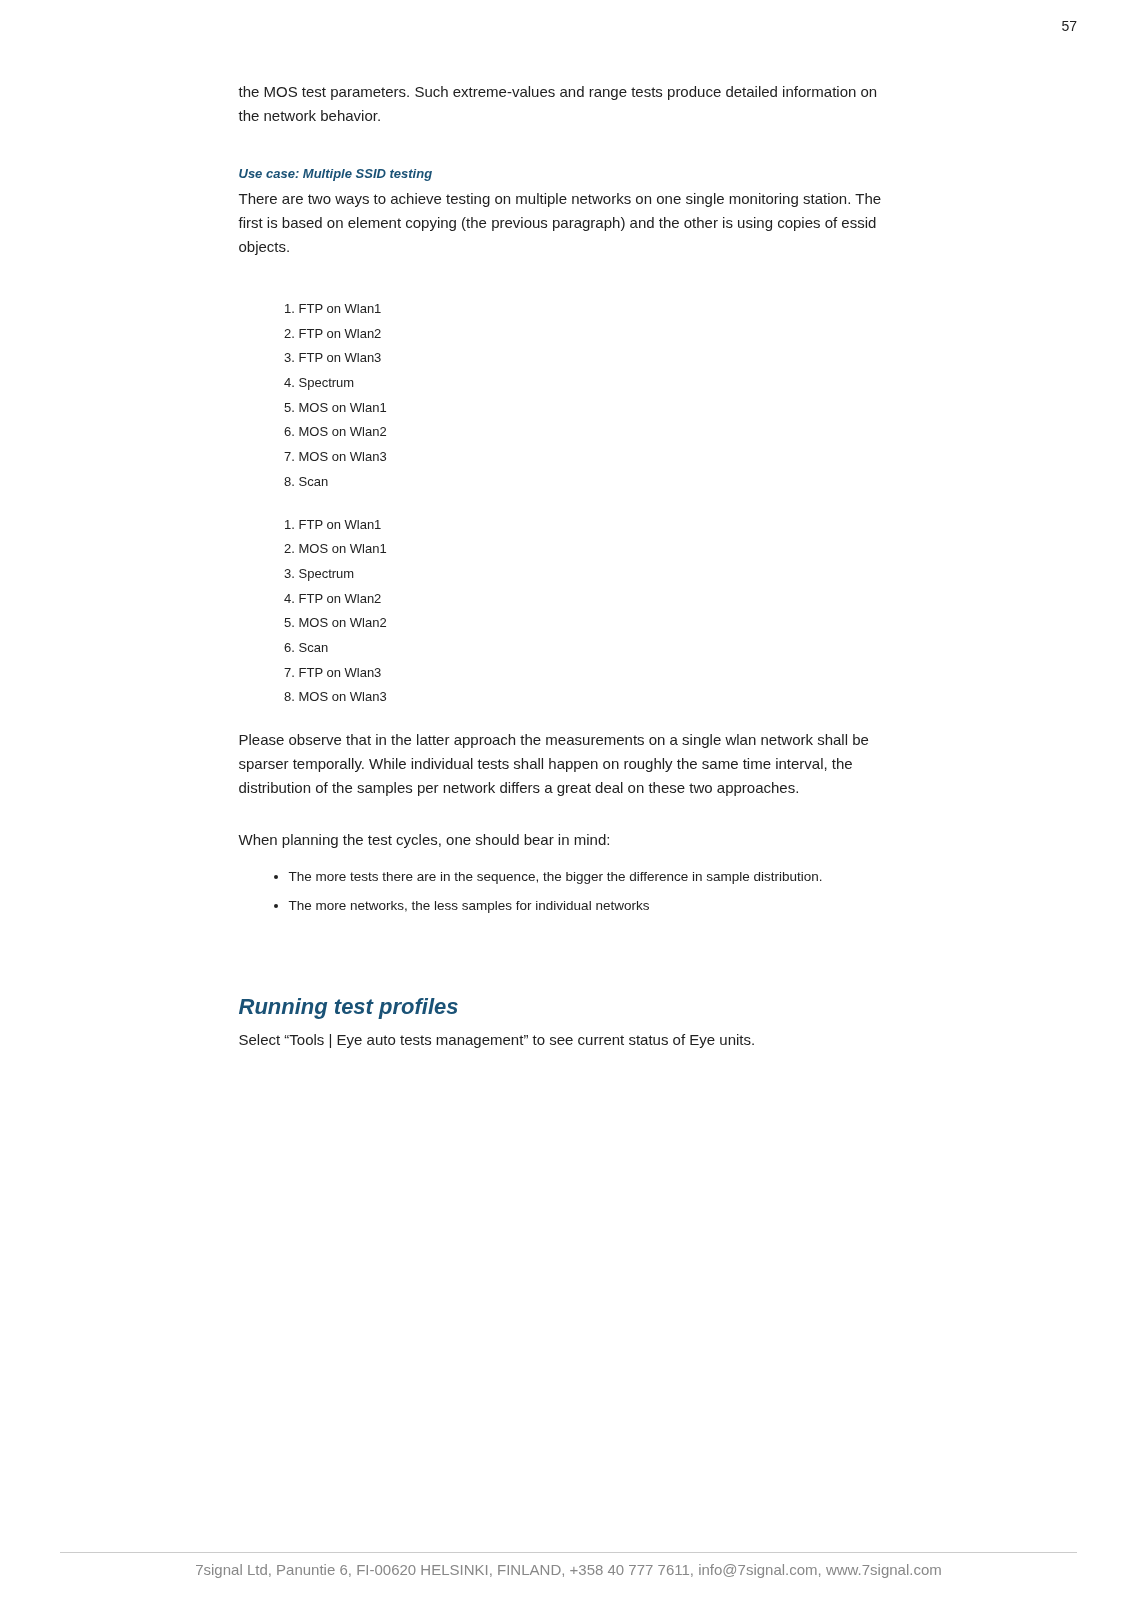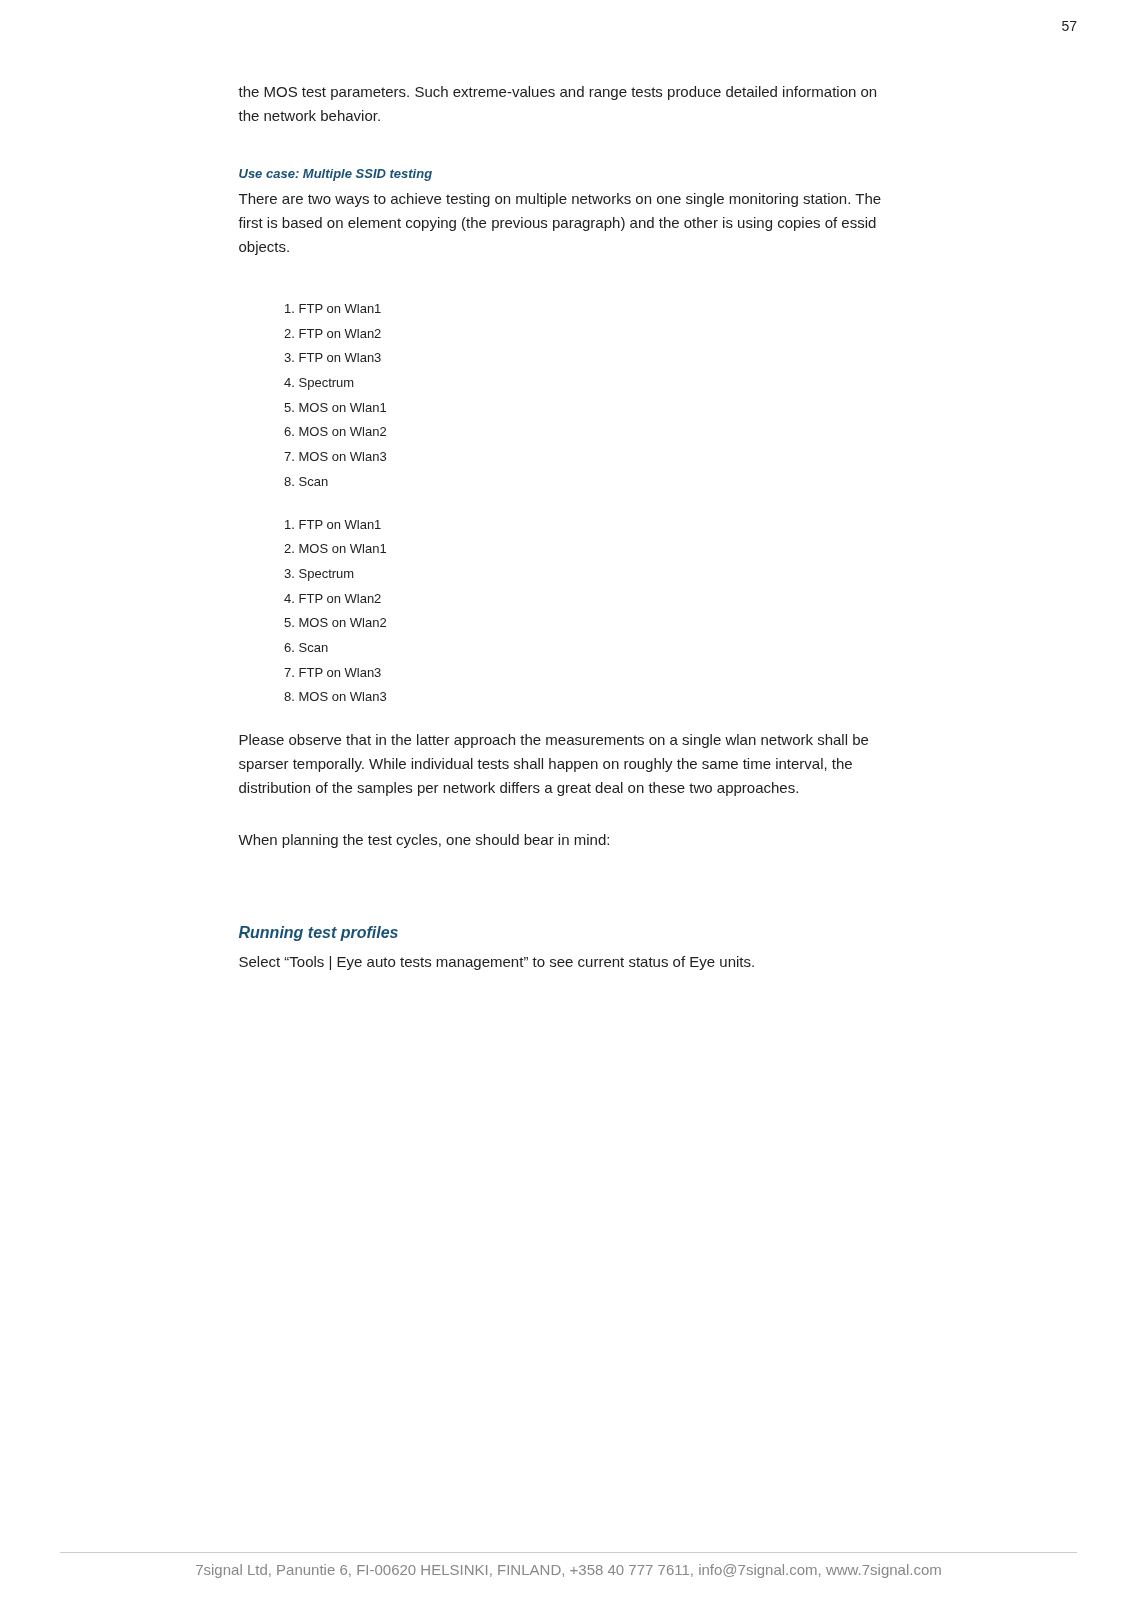--- a/index.html
+++ b/index.html
@@ -70,21 +70,21 @@
       list-style-type: disc;
     }
 
     .bullet-list li {
       margin-bottom: 6px;
     }
 
     .section-title {
       font-style: italic;
       font-weight: bold;
-      font-size: 16px;
+      font-size: 22px;
       color: #1a5276;
       margin-top: 30px;
       margin-bottom: 8px;
     }
 
     .footer {
       position: absolute;
       bottom: 20px;
       left: 0;
       right: 0;
@@ -142,20 +142,24 @@
         <li>FTP on Wlan3</li>
         <li>MOS on Wlan3</li>
       </ol>
 
     <p class="body-text">Please observe that in the latter approach the measurements on a single wlan network shall be sparser temporally. While individual tests shall happen on roughly the same time interval, the distribution of the samples per network differs a great deal on these two approaches.</p>
 
     <div class="spacer"></div>
 
     <p class="body-text">When planning the test cycles, one should bear in mind:</p>
 
+    <ul class="bullet-list">
+    <li>The more tests there are in the sequence, the bigger the difference in sample distribution.</li>
+        <li>The more networks, the less samples for individual networks</li>
+      </ul>
 
     <div class="spacer"></div>
     <div class="spacer"></div>
 
     <p class="section-title">Running test profiles</p>
 
     <p class="body-text">Select “Tools | Eye auto tests management” to see current status of Eye units.</p>
 
   </div>
 

